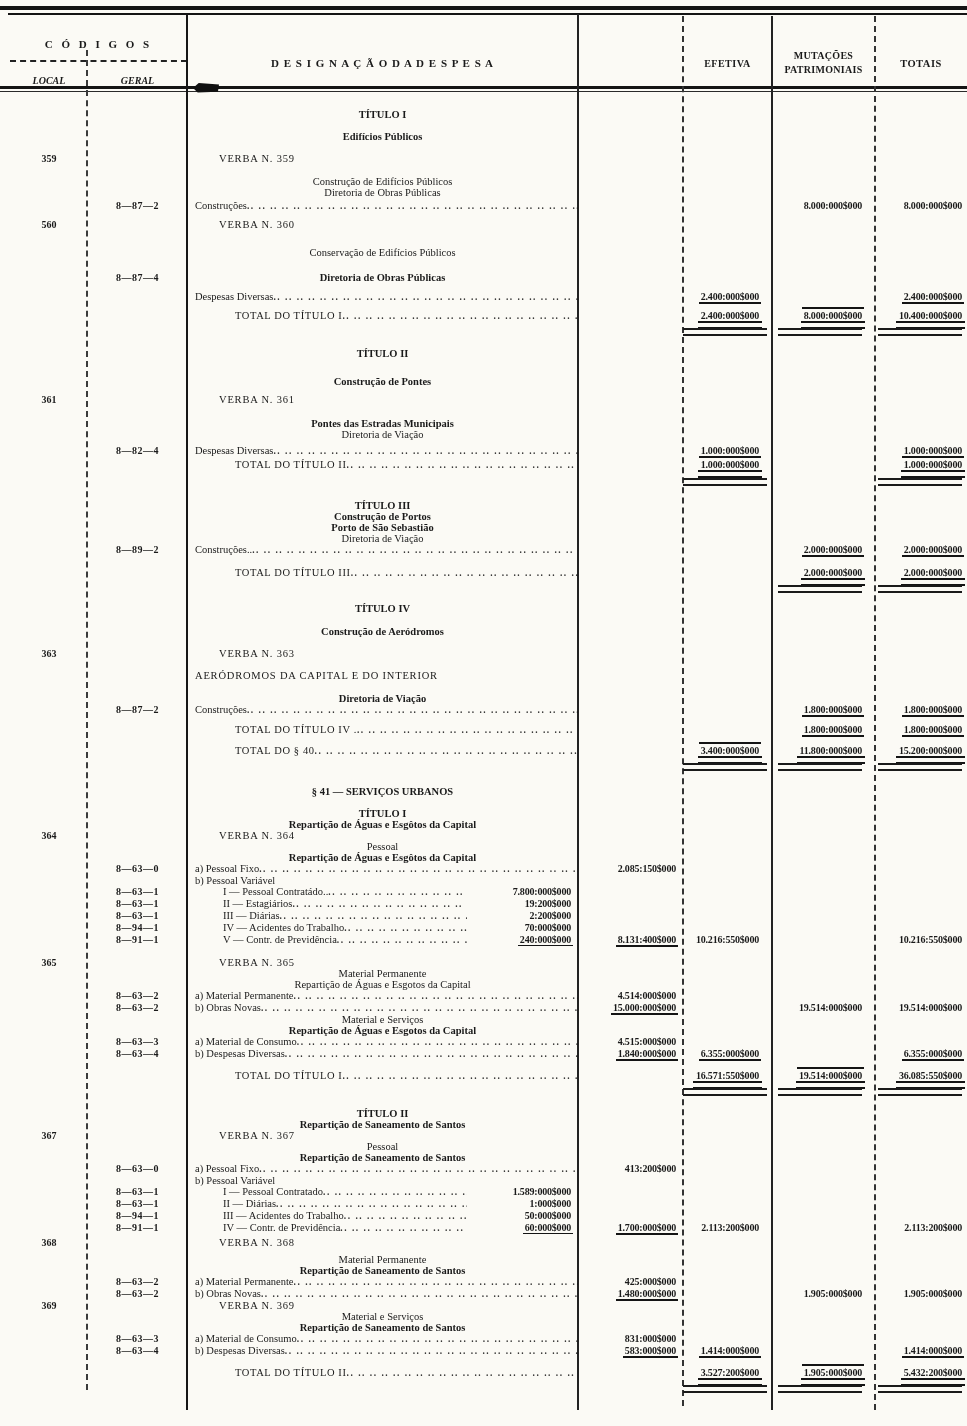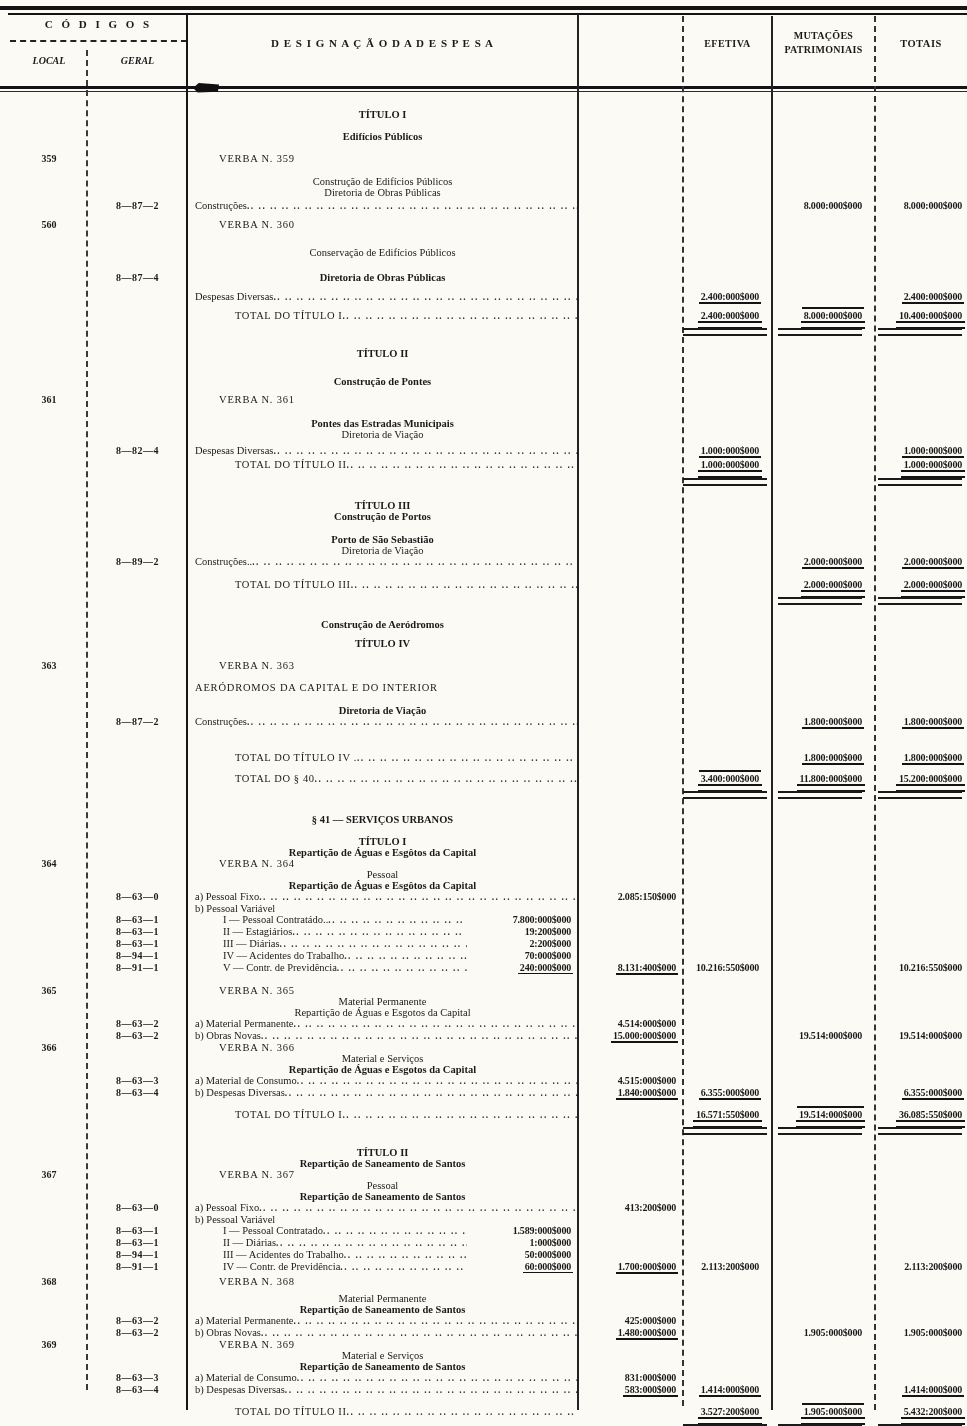--- a/index.html
+++ b/index.html
@@ -3,21 +3,21 @@
 <meta charset="utf-8">
 <title>Ledger</title>
 <style>
   html,body{margin:0;padding:0;background:#e8e6e0;}
   .page{position:relative;width:967px;height:1426px;background:#fbfaf5;overflow:hidden;
         font-family:"Liberation Serif","DejaVu Serif",serif;color:#1a1a1a;}
   
   .toprule1{position:absolute;left:0;top:6px;width:967px;height:4px;background:#141414;}
   .toprule2{position:absolute;left:8px;top:13px;width:959px;height:2px;background:#141414;}
   
-  .header{position:absolute;left:10px;top:8px;width:957px;height:70px;
+  .header{position:absolute;left:10px;top:28px;width:957px;height:70px;
           display:grid;grid-template-columns:177px 391px 105px 89px 103px 92px;}
   .h-cell{display:flex;align-items:center;justify-content:center;font-weight:700;}
   .h-codigos{flex-direction:column;align-items:stretch;}
   .h-cod-title{height:32px;display:flex;align-items:center;justify-content:center;
                letter-spacing:3px;font-size:11px;font-weight:700;}
   .h-cod-sub{flex:1;display:grid;grid-template-columns:78px 99px;border-top:2px dashed #222;font-style:italic;}
   .h-local,.h-geral{display:flex;align-items:center;justify-content:center;font-size:10px;font-weight:700;}
   .h-desig{font-size:11px;letter-spacing:1px;}
   .h-efetiva{font-size:10px;letter-spacing:.5px;}
   .h-mut{flex-direction:column;line-height:14px;font-size:10px;letter-spacing:.3px;}
@@ -366,21 +366,21 @@
     <div class="cell c-geral"></div>
     <div class="cell c-desc">
       <span class="t1">Construção de Portos</span>
 
     </div>
     <div class="cell amtcell c-col1"></div>
     <div class="cell amtcell c-efet"></div>
     <div class="cell amtcell c-mut"></div>
     <div class="cell amtcell c-tot"></div>
   </div>
-      <div class="row a-c bold" style="margin-top: 12px;">
+      <div class="row a-c bold" style="margin-top: 0px;">
     <div class="cell c-local"></div>
     <div class="cell c-geral"></div>
     <div class="cell c-desc">
       <span class="t1">Porto de São Sebastião</span>
 
     </div>
     <div class="cell amtcell c-col1"></div>
     <div class="cell amtcell c-efet"></div>
     <div class="cell amtcell c-mut"></div>
     <div class="cell amtcell c-tot"></div>
@@ -428,37 +428,37 @@
     <div class="cell c-geral"></div>
     <div class="cell c-desc">
       <span class="t1"></span>
 
     </div>
     <div class="cell amtcell c-col1"></div>
     <div class="cell amtcell c-efet"></div>
     <div class="cell amtcell c-mut"><span class="amt bar"></span></div>
     <div class="cell amtcell c-tot"><span class="amt bar"></span></div>
   </div>
+      <div class="row a-c bold" style="margin-top: 8px;">
+    <div class="cell c-local"></div>
+    <div class="cell c-geral"></div>
+    <div class="cell c-desc">
+      <span class="t1">TÍTULO IV</span>
+
+    </div>
+    <div class="cell amtcell c-col1"></div>
+    <div class="cell amtcell c-efet"></div>
+    <div class="cell amtcell c-mut"></div>
+    <div class="cell amtcell c-tot"></div>
+  </div>
       <div class="row a-c bold" style="margin-top: 12px;">
     <div class="cell c-local"></div>
     <div class="cell c-geral"></div>
     <div class="cell c-desc">
       <span class="t1">Construção de Aeródromos</span>
-
-    </div>
-    <div class="cell amtcell c-col1"></div>
-    <div class="cell amtcell c-efet"></div>
-    <div class="cell amtcell c-mut"></div>
-    <div class="cell amtcell c-tot"></div>
-  </div>
-      <div class="row a-c bold" style="margin-top: 8px;">
-    <div class="cell c-local"></div>
-    <div class="cell c-geral"></div>
-    <div class="cell c-desc">
-      <span class="t1">TÍTULO IV</span>
 
     </div>
     <div class="cell amtcell c-col1"></div>
     <div class="cell amtcell c-efet"></div>
     <div class="cell amtcell c-mut"></div>
     <div class="cell amtcell c-tot"></div>
   </div>
       <div class="row a-verba" style="margin-top: 11px;">
     <div class="cell c-local">363</div>
     <div class="cell c-geral"></div>
@@ -501,21 +501,21 @@
     <div class="cell c-desc">
       <span class="t1">Construções</span>
       <span class="leader">.. .. .. .. .. .. .. .. .. .. .. .. .. .. .. .. .. .. .. .. .. .. .. .. .. .. .. .. .. .. .. .. .. .. </span>
 
     </div>
     <div class="cell amtcell c-col1"></div>
     <div class="cell amtcell c-efet"></div>
     <div class="cell amtcell c-mut"><span class="amt u1">1.800:000$000</span></div>
     <div class="cell amtcell c-tot"><span class="amt u1">1.800:000$000</span></div>
   </div>
-      <div class="row a-total" style="margin-top: 24px;">
+      <div class="row a-total" style="margin-top: 8px;">
     <div class="cell c-local"></div>
     <div class="cell c-geral"></div>
     <div class="cell c-desc">
       <span class="t1">TOTAL DO TÍTULO IV .</span>
       <span class="leader">.. .. .. .. .. .. .. .. .. .. .. .. .. .. .. .. .. .. .. .. .. .. .. .. .. .. .. .. .. .. .. .. .. .. </span>
 
     </div>
     <div class="cell amtcell c-col1"></div>
     <div class="cell amtcell c-efet"></div>
     <div class="cell amtcell c-mut"><span class="amt u1">1.800:000$000</span></div>
@@ -768,32 +768,20 @@
     <div class="cell c-desc">
       <span class="t1">b) Obras Novas</span>
       <span class="leader">.. .. .. .. .. .. .. .. .. .. .. .. .. .. .. .. .. .. .. .. .. .. .. .. .. .. .. .. .. .. .. .. .. .. </span>
 
     </div>
     <div class="cell amtcell c-col1"><span class="amt u1">15.000:000$000</span></div>
     <div class="cell amtcell c-efet"></div>
     <div class="cell amtcell c-mut"><span class="amt">19.514:000$000</span></div>
     <div class="cell amtcell c-tot"><span class="amt">19.514:000$000</span></div>
   </div>
-      <div class="row a-verba" style="margin-top: 0px;">
-    <div class="cell c-local">366</div>
-    <div class="cell c-geral"></div>
-    <div class="cell c-desc">
-      <span class="t1">VERBA N. 366</span>
-
-    </div>
-    <div class="cell amtcell c-col1"></div>
-    <div class="cell amtcell c-efet"></div>
-    <div class="cell amtcell c-mut"></div>
-    <div class="cell amtcell c-tot"></div>
-  </div>
       <div class="row a-c" style="margin-top: 0px;">
     <div class="cell c-local"></div>
     <div class="cell c-geral"></div>
     <div class="cell c-desc">
       <span class="t1">Material e Serviços</span>
 
     </div>
     <div class="cell amtcell c-col1"></div>
     <div class="cell amtcell c-efet"></div>
     <div class="cell amtcell c-mut"></div>

